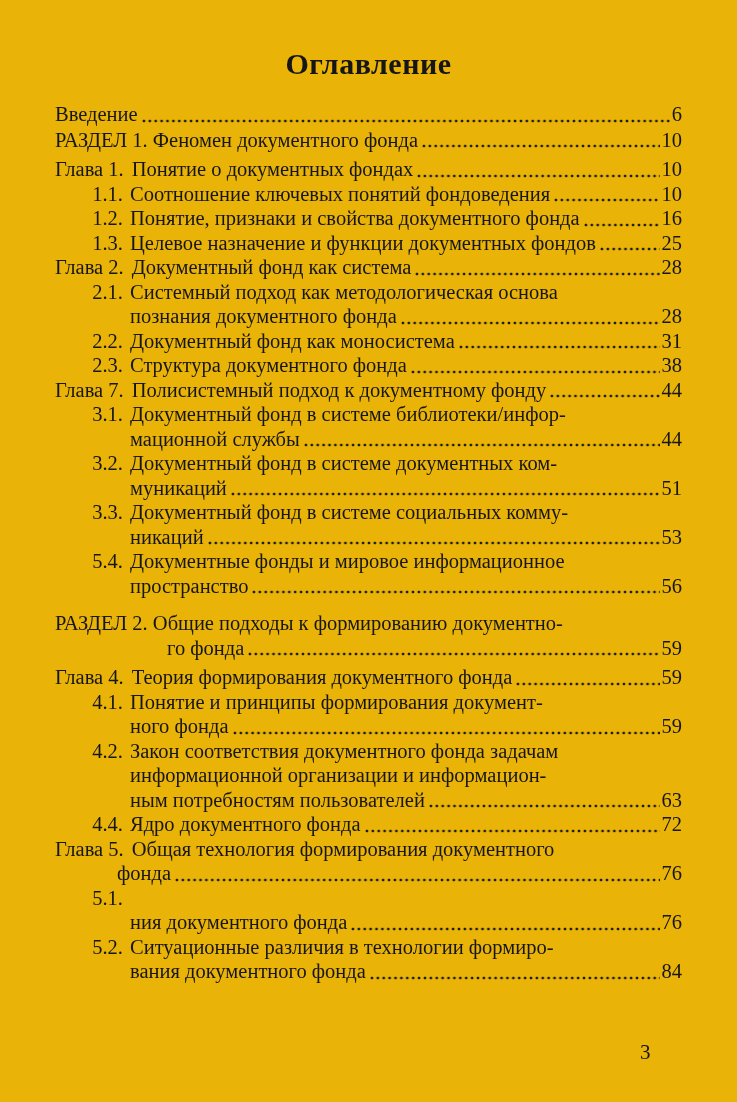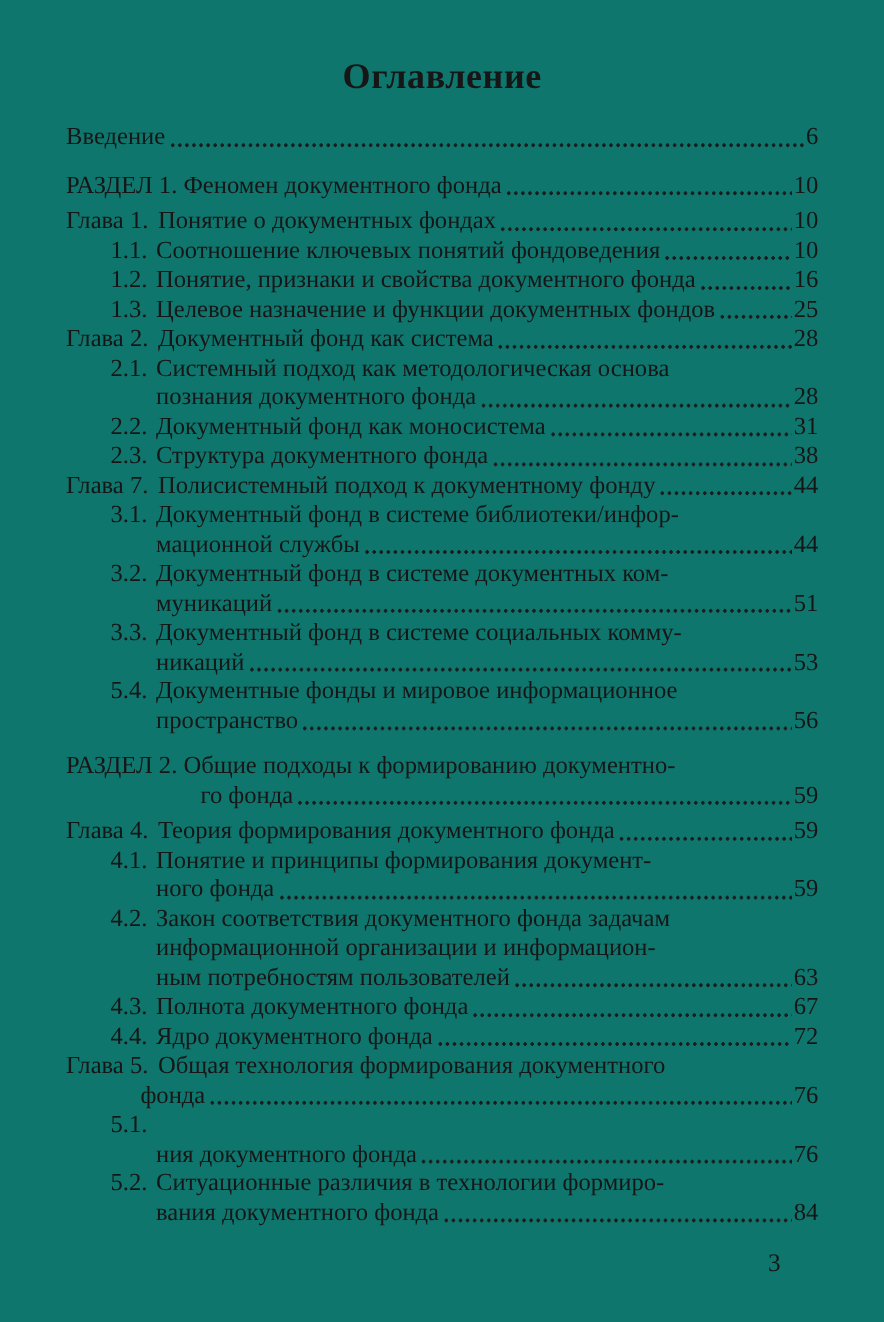--- a/index.html
+++ b/index.html
@@ -1,20 +1,20 @@
 <!DOCTYPE html>
 <html><head>
 <meta charset="utf-8">
 <style>
   html, body { margin: 0; padding: 0; background: #ffffff; }
   .page {
     position: relative;
     width: 737px;
     height: 1102px;
-    background: #0f766e;
+    background: #eab308;
     font-family: "Liberation Serif", "DejaVu Serif", serif;
     color: #161616;
     overflow: hidden;
   }
   .title {
     position: absolute;
     top: 48px;
     left: 0;
     width: 100%;
     margin: 0;
@@ -34,21 +34,21 @@
     display: flex;
     align-items: stretch;
     font-size: 20.5px;
     line-height: 24.5px;
     white-space: pre;
   }
   .l1  { padding-left: 30px; text-align: center; }
   .l2  { padding-left: 75px; }
   .l2b { padding-left: 62px; }
   .l3  { padding-left: 112px; }
-  .gap-lg { margin-top: 16px; }
+  .gap-lg { margin-top: 1px; }
   .gap-md { margin-top: 13px; }
   .gap-sm { margin-top: 5px; }
   .prefix { font-weight: normal; margin-right: 8px; flex: 0 0 auto; }
   .num { flex: 0 0 45px; }
   .text { flex: 0 0 auto; }
   .dots {
     flex: 1 1 auto;
     min-width: 6px;
     align-self: flex-end;
     height: 8px;
@@ -93,21 +93,20 @@
       <div class="row l1"><span class="num">5.4.</span><span class="text">Документные фонды и мировое информационное</span></div>
       <div class="row l2"><span class="text">пространство</span><span class="dots"></span><span class="pg">56</span></div>
       <div class="row l0 gap-md"><span class="text">РАЗДЕЛ 2. Общие подходы к формированию документно-</span></div>
       <div class="row l3"><span class="text">го фонда</span><span class="dots"></span><span class="pg">59</span></div>
       <div class="row l0 gap-sm"><span class="prefix">Глава 4.</span><span class="text">Теория формирования документного фонда</span><span class="dots"></span><span class="pg">59</span></div>
       <div class="row l1"><span class="num">4.1.</span><span class="text">Понятие и принципы формирования документ-</span></div>
       <div class="row l2"><span class="text">ного фонда</span><span class="dots"></span><span class="pg">59</span></div>
       <div class="row l1"><span class="num">4.2.</span><span class="text">Закон соответствия документного фонда задачам</span></div>
       <div class="row l2"><span class="text">информационной организации и информацион-</span></div>
       <div class="row l2"><span class="text">ным потребностям пользователей</span><span class="dots"></span><span class="pg">63</span></div>
-      <div class="row l1"><span class="num">4.3.</span><span class="text">Полнота документного фонда</span><span class="dots"></span><span class="pg">67</span></div>
       <div class="row l1"><span class="num">4.4.</span><span class="text">Ядро документного фонда</span><span class="dots"></span><span class="pg">72</span></div>
       <div class="row l0"><span class="prefix">Глава 5.</span><span class="text">Общая технология формирования документного</span></div>
       <div class="row l2b"><span class="text">фонда</span><span class="dots"></span><span class="pg">76</span></div>
       <div class="row l1"><span class="num">5.1.</span></div>
       <div class="row l2"><span class="text">ния документного фонда</span><span class="dots"></span><span class="pg">76</span></div>
       <div class="row l1"><span class="num">5.2.</span><span class="text">Ситуационные различия в технологии формиро-</span></div>
       <div class="row l2"><span class="text">вания документного фонда</span><span class="dots"></span><span class="pg">84</span></div>
     </div>
   <div class="folio">3</div>
 </div>

